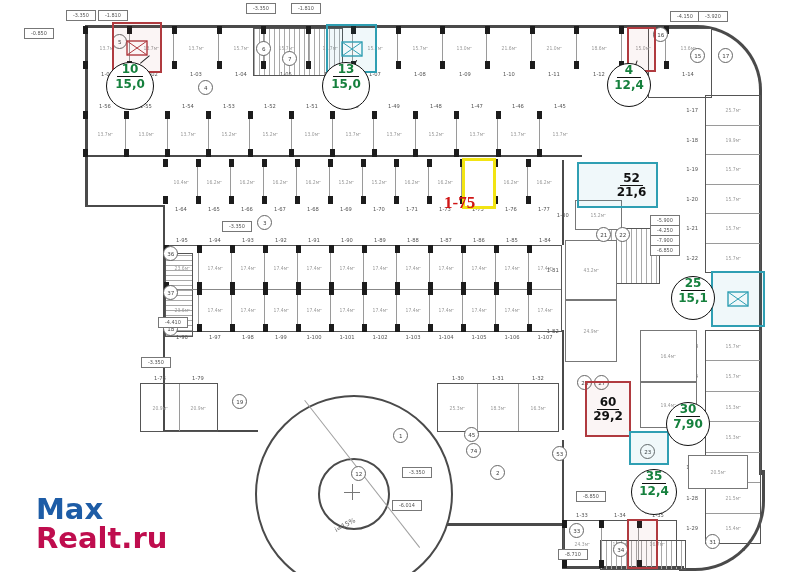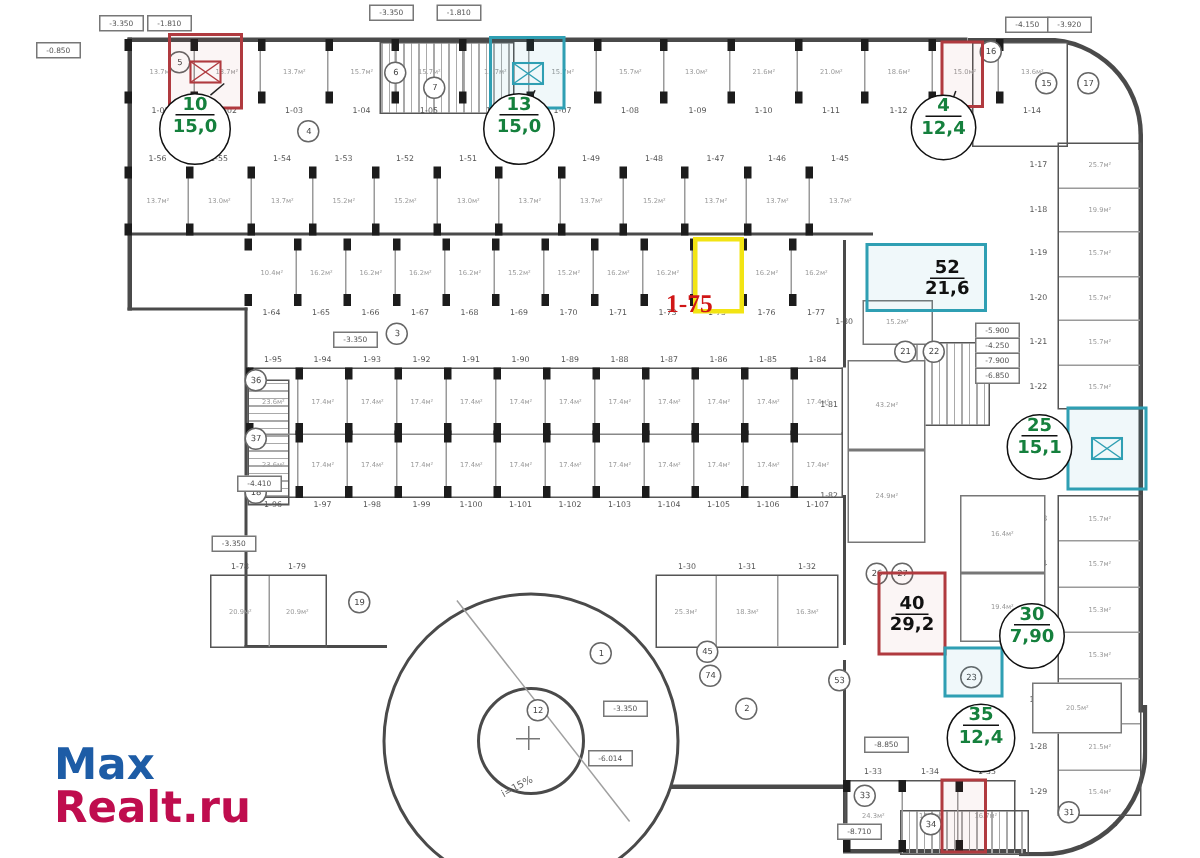--- a/index.html
+++ b/index.html
@@ -507,21 +507,21 @@
   </div>
   <div class="unit cyan" style="left:711px;top:271px;width:50px;height:52px;">
     <svg class="lift" viewBox="0 0 22 16">
         <rect x="1" y="1" width="20" height="14" fill="none" stroke="#2f9fb3" stroke-width="1.4"></rect>
         <line x1="1" y1="1" x2="21" y2="15" stroke="#2f9fb3" stroke-width="1"></line>
         <line x1="21" y1="1" x2="1" y2="15" stroke="#2f9fb3" stroke-width="1"></line>
       </svg>
   </div>
   <div class="unit red" style="left:585px;top:381px;width:42px;height:52px;">
     <div class="unit-text">
-      <span class="un">40</span>
+      <span class="un">60</span>
       <span class="ua">29,2</span>
     </div>
   </div>
   <div class="unit cyan" style="left:629px;top:431px;width:36px;height:30px;"></div>
   <div class="unit red" style="left:627px;top:519px;width:27px;height:46px;"></div>
   <div class="unit sel" style="left:462px;top:158px;width:28px;height:45px;"></div>
 
   <div class="badge" style="left:106px;top:62px;width:46px;height:46px;">
     <span class="bn">10</span>
     <span class="ba">15,0</span>

